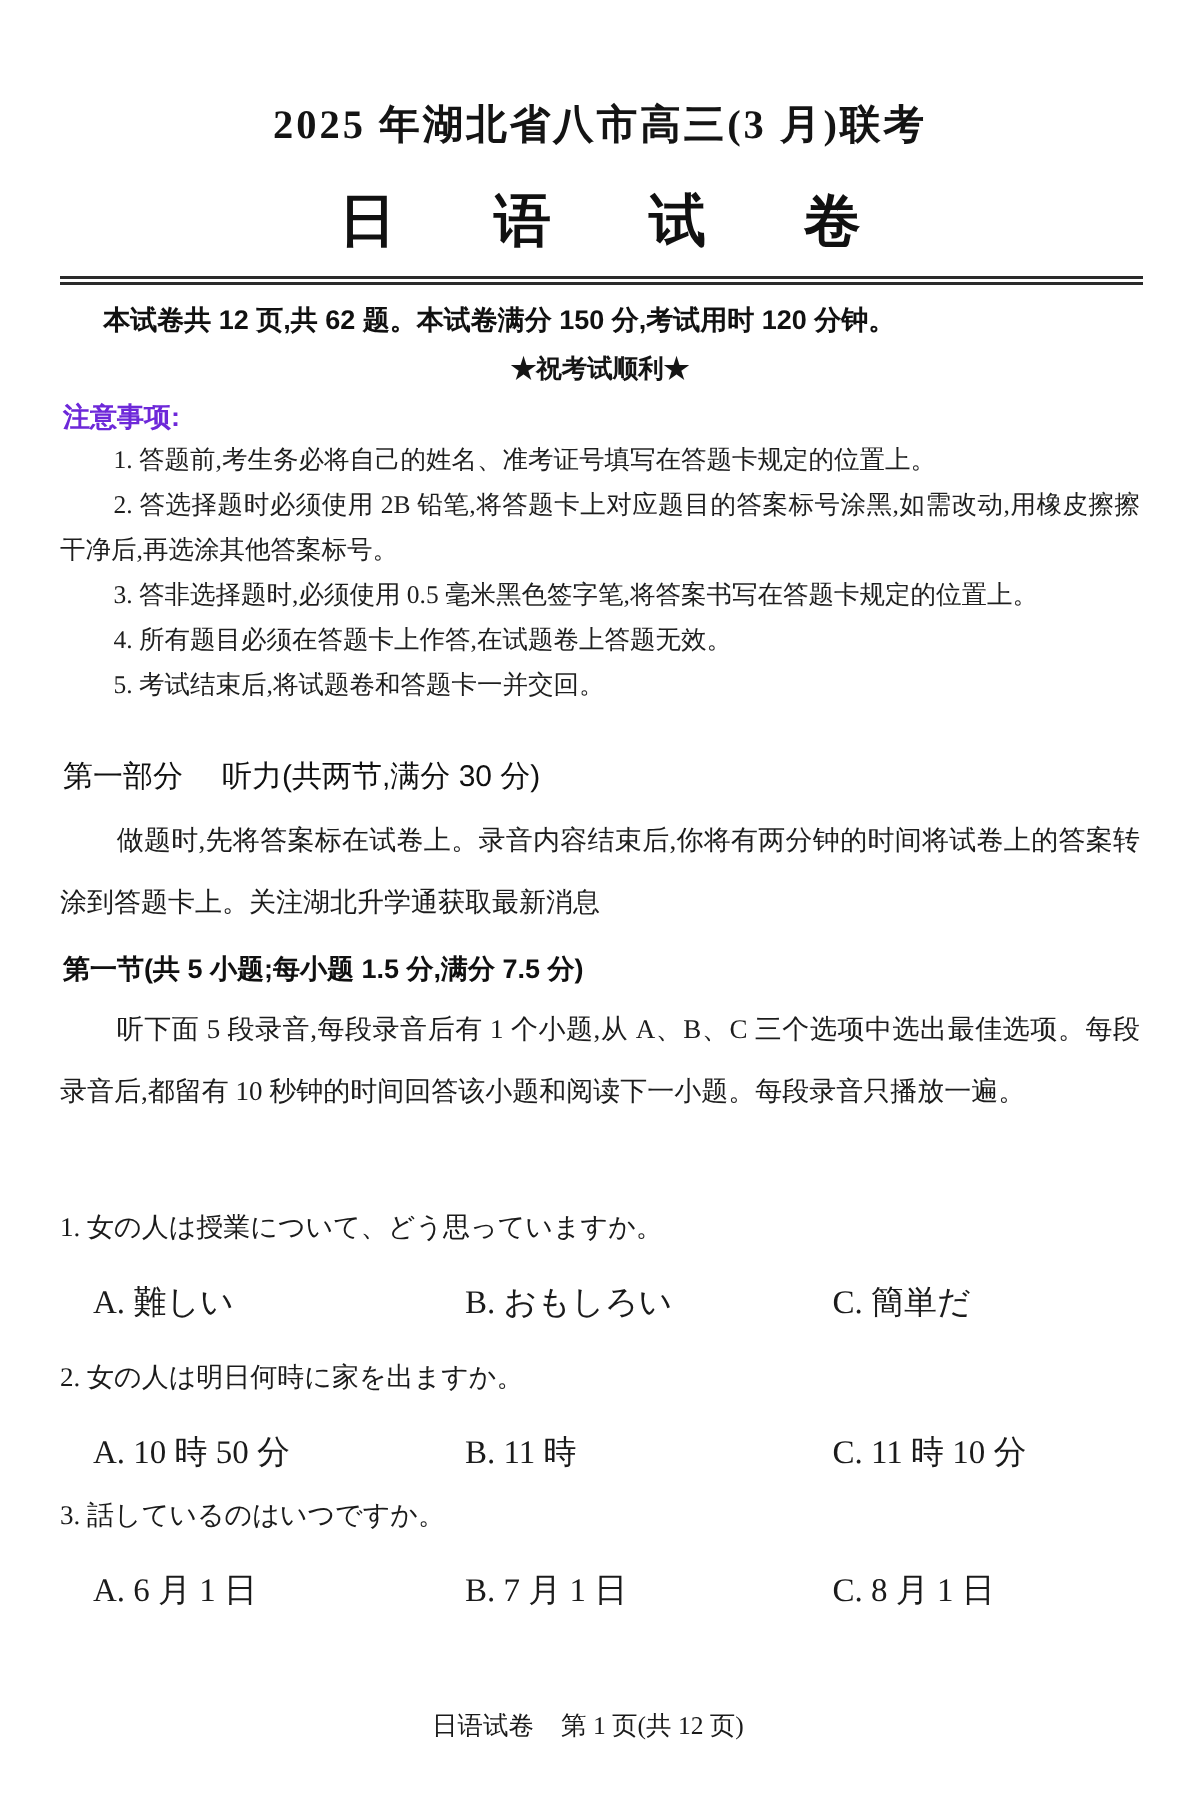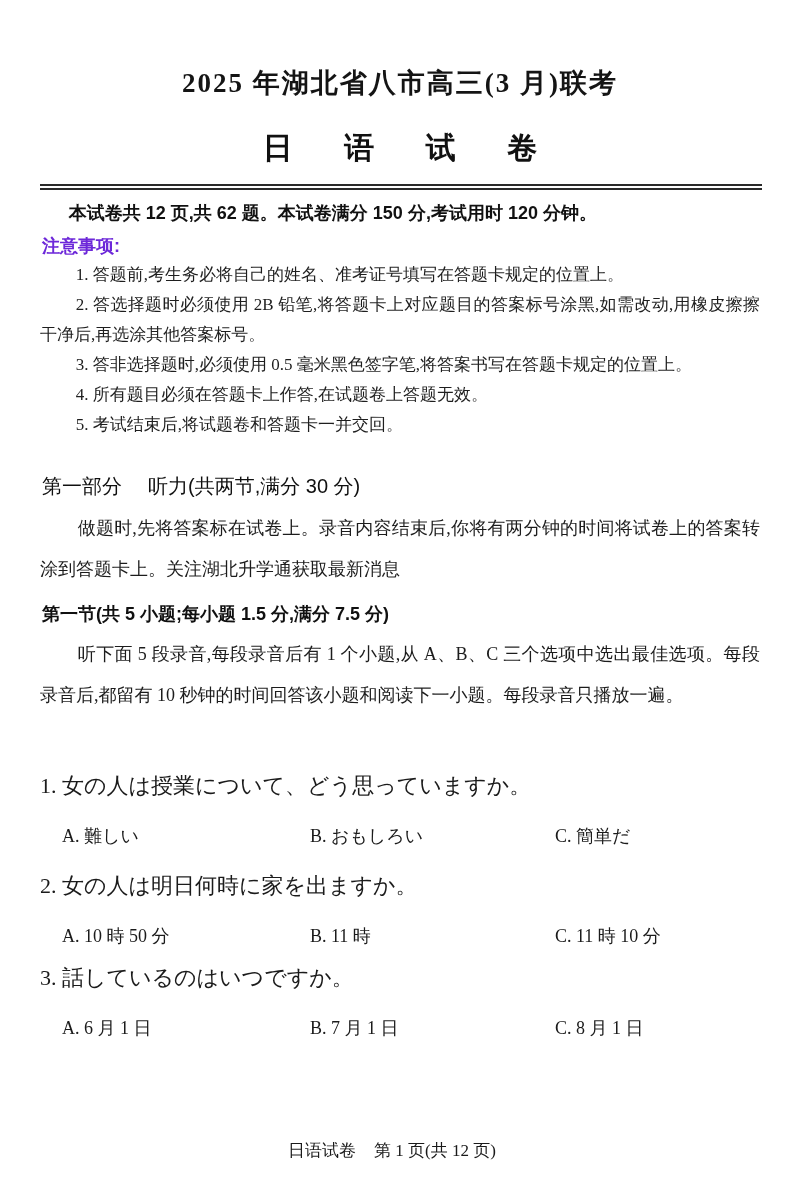--- a/index.html
+++ b/index.html
@@ -19,21 +19,21 @@
     text-align: center;
     font-size: 27px;
     line-height: 34px;
     letter-spacing: 2px;
     font-weight: 600;
     color: #141414;
   }
   .exam-subtitle {
     margin-top: 26px;
     text-align: center;
-    font-size: 30px;
+    font-size: 38px;
     line-height: 44px;
     font-weight: bold;
     font-family: "Liberation Sans", "DejaVu Sans", sans-serif;
     letter-spacing: 0.72em;
     text-indent: 0.72em;
     color: #111111;
   }
   .exam-date {
     margin: 12px 42px 0 0;
     text-align: right;
@@ -101,31 +101,31 @@
     margin: 10px 40px 0 42px;
     font-family: "Liberation Sans", "DejaVu Sans", sans-serif;
     font-weight: bold;
     font-size: 18px;
     line-height: 28px;
     color: #101010;
   }
   .s-paragraph { margin-top: 6px; }
   .question { margin: 0 40px 0 40px; }
   .q-stem {
-    font-size: 22px;
+    font-size: 18px;
     line-height: 24px;
     color: #1b1b1b;
   }
   .q1 .q-stem { margin-top: 58px; }
   .q2 .q-stem { margin-top: 26px; }
   .q3 .q-stem { margin-top: 18px; }
   .q-options {
     display: flex;
     margin: 26px 0 0 22px;
-    font-size: 18px;
+    font-size: 22px;
     line-height: 24px;
     color: #1b1b1b;
   }
   .q-options .opt-a { width: 248px; flex: 0 0 auto; }
   .q-options .opt-b { width: 245px; flex: 0 0 auto; }
   .q-options .opt-c { flex: 1 1 auto; }
   .page-footer {
     position: absolute;
     left: 0;
     right: 16px;
@@ -144,20 +144,21 @@
 
   <div class="exam-title">2025 年湖北省八市高三(3 月)联考</div>
 
   <div class="exam-subtitle">日 语 试 卷</div>
 
 
   <div class="double-rule"></div>
 
   <div class="exam-summary">本试卷共 12 页,共 62 题。本试卷满分 150 分,考试用时 120 分钟。</div>
 
+  <div class="good-luck">★祝考试顺利★</div>
 
   <div class="notice-title">注意事项:</div>
 
   <div class="notices">
     <p>1. 答题前,考生务必将自己的姓名、准考证号填写在答题卡规定的位置上。</p>
     <p>2. 答选择题时必须使用 2B 铅笔,将答题卡上对应题目的答案标号涂黑,如需改动,用橡皮擦擦干净后,再选涂其他答案标号。</p>
     <p>3. 答非选择题时,必须使用 0.5 毫米黑色签字笔,将答案书写在答题卡规定的位置上。</p>
     <p>4. 所有题目必须在答题卡上作答,在试题卷上答题无效。</p>
     <p>5. 考试结束后,将试题卷和答题卡一并交回。</p>
   </div>

